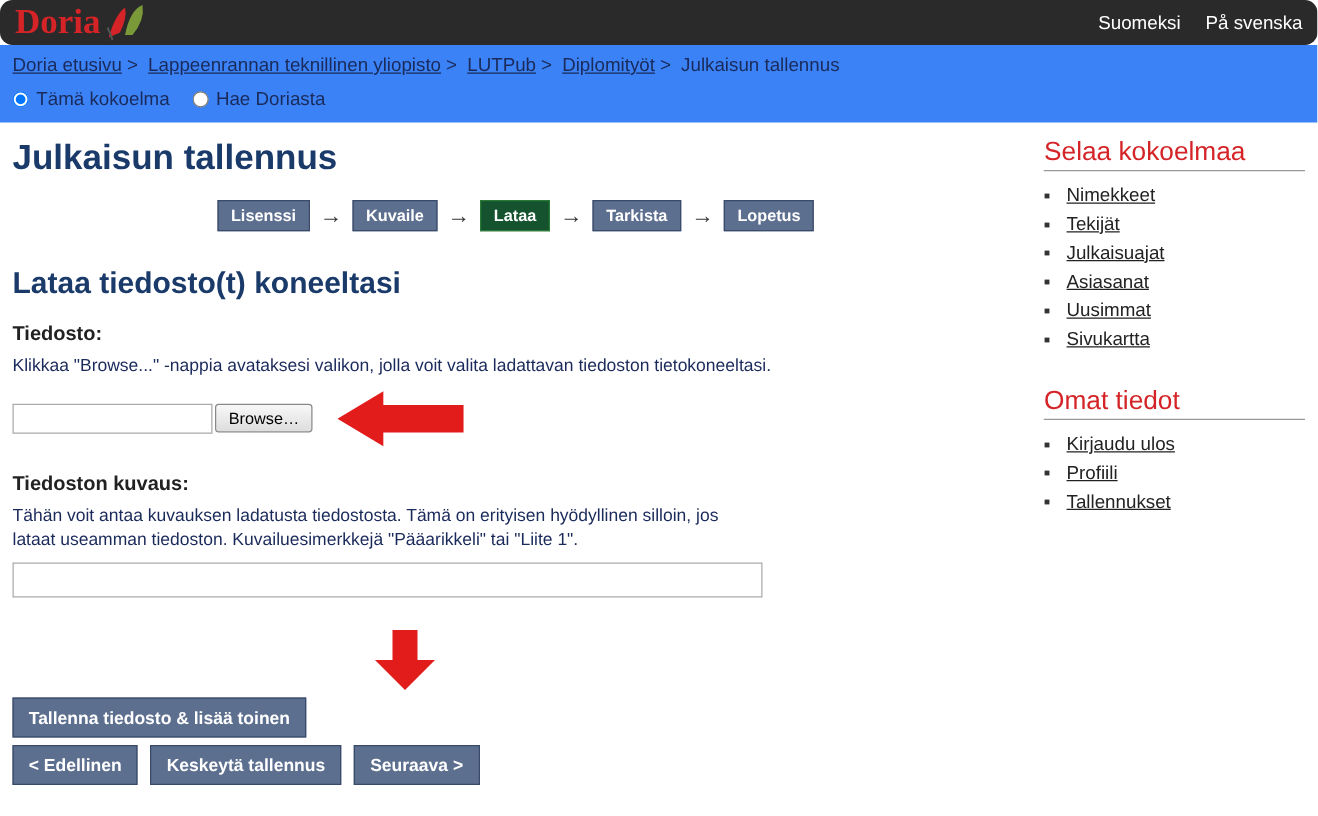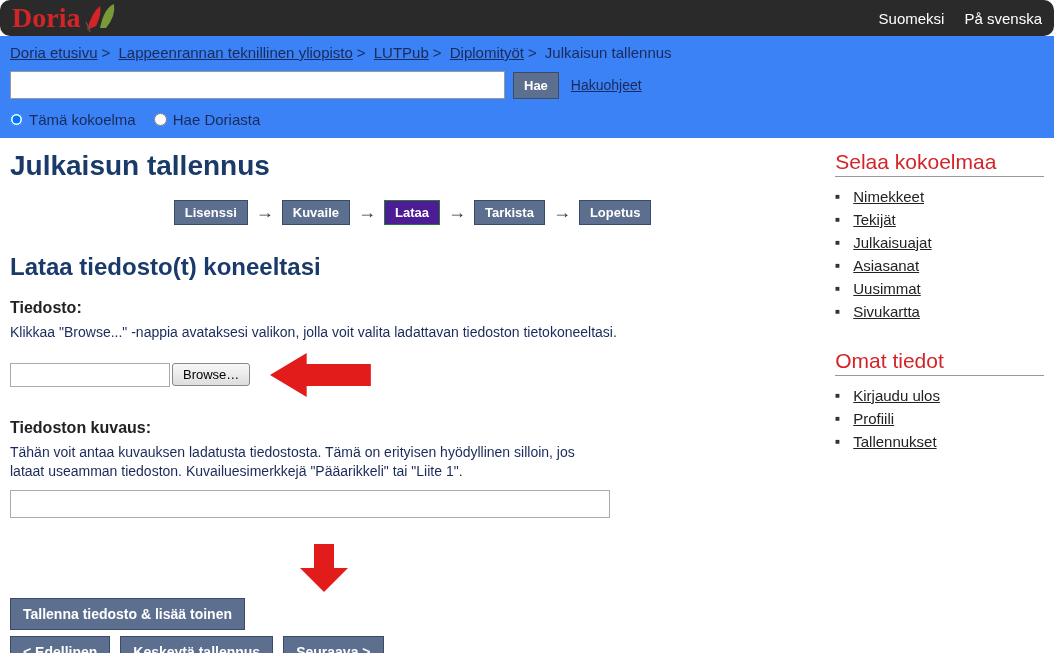--- a/index.html
+++ b/index.html
@@ -19,21 +19,21 @@
 .search-btn { background: #5d6f8f; color: #fff; border: 1px solid #3a4a6a; padding: 5px 10px; font-size: 13px; font-weight: bold; cursor: pointer; }
 .search-help { color: #1a2a5a; text-decoration: underline; margin-left: 4px; }
 .radio-row { display: flex; gap: 18px; color: #1a2a5a; align-items: center; }
 .radio-row label { display: flex; align-items: center; gap: 6px; font-size: 15px; }
 .main-wrap { display: flex; padding: 12px 10px 20px 10px; gap: 20px; }
 .main-col { width: 810px; }
 .side-col { width: 210px; margin-left: auto; }
 h1.page-title { color: #1a3a6a; font-size: 28px; font-weight: bold; margin-bottom: 18px; }
 .steps { display: flex; align-items: center; justify-content: center; gap: 8px; margin-bottom: 28px; }
 .step { background: #5d6f8f; color: #fff; border: 1px solid #3a4a6a; padding: 4px 10px; font-size: 13px; font-weight: bold; }
-.step.active { background: #4c1d95; border-color: #2a7a37; }
+.step.active { background: #14532d; border-color: #2a7a37; }
 .arrow { font-size: 18px; color: #333; }
 h2.sub-title { color: #1a3a6a; font-size: 24px; font-weight: bold; margin-bottom: 18px; }
 .field-label { font-size: 16px; font-weight: bold; color: #222; margin-bottom: 6px; }
 .field-help { color: #1a2a5a; font-size: 14px; line-height: 1.4; margin-bottom: 8px; max-width: 650px; }
 .file-row { display: flex; align-items: center; gap: 2px; margin-bottom: 20px; position: relative; }
 .file-path { width: 160px; height: 24px; border: 1px solid #aaa; padding: 0 4px; }
 .browse-btn { background: linear-gradient(#f8f8f8,#ddd); border: 1px solid #888; border-radius: 3px; padding: 3px 10px; font-size: 13px; cursor: pointer; }
 .red-arrow { width: 110px; height: 48px; }
 .desc-input { width: 600px; height: 28px; border: 1px solid #aaa; padding: 0 6px; margin-bottom: 20px; }
 .arrow-down-wrap { width: 48px; height: 48px; margin-left: 290px; margin-bottom: 6px; margin-top: 6px; }
@@ -64,25 +64,20 @@
   </div>
 </div>
 
 <div class="subheader">
   <div class="breadcrumb">
     <a href="#">Doria etusivu</a><span class="sep">&gt;</span>
     <a href="#">Lappeenrannan teknillinen yliopisto</a><span class="sep">&gt;</span>
     <a href="#">LUTPub</a><span class="sep">&gt;</span>
     <a href="#">Diplomityöt</a><span class="sep">&gt;</span>
     <span>Julkaisun tallennus</span>
-  </div>
-  <div class="search-row">
-    <input type="text" class="search-input" style="">
-    <button class="search-btn">Hae</button>
-    <a href="#" class="search-help">Hakuohjeet</a>
   </div>
   <div class="radio-row">
     <label>
         <input type="radio" name="scope" checked="" style=""> 
         <span>Tämä kokoelma</span>
       </label>
     <label>
         <input type="radio" name="scope" style=""> 
         <span>Hae Doriasta</span>
       </label>

